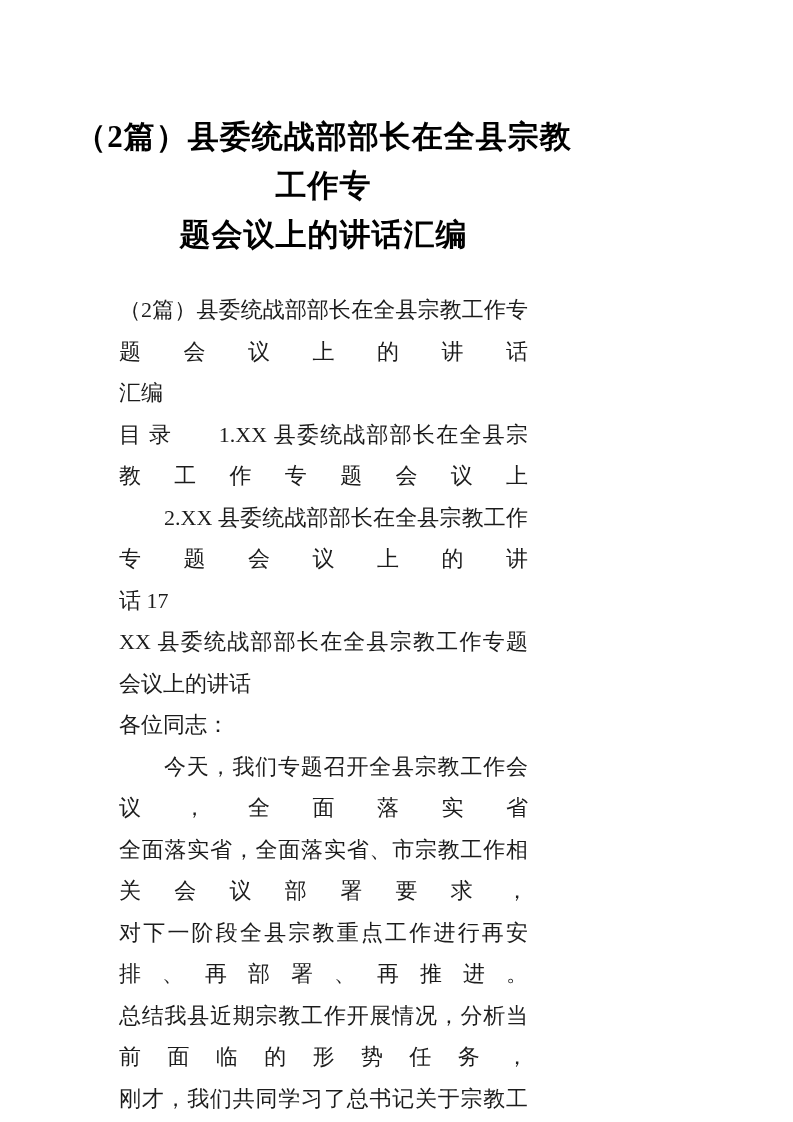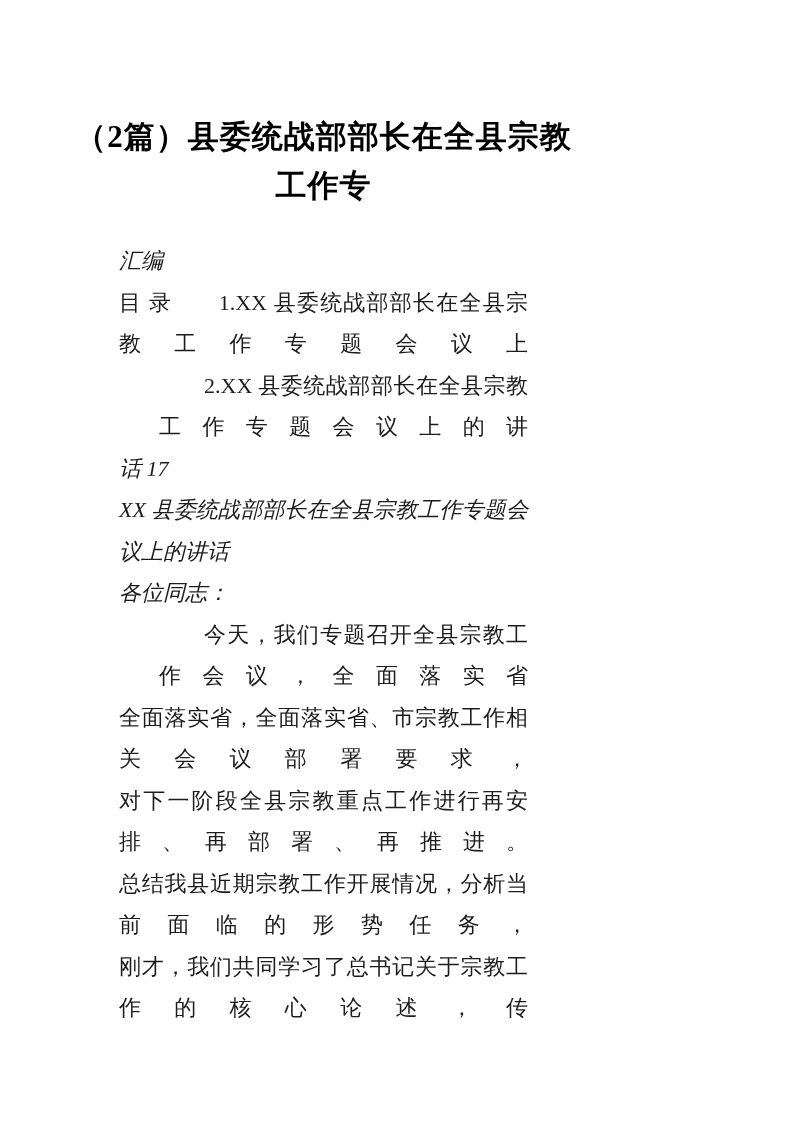--- a/index.html
+++ b/index.html
@@ -36,36 +36,36 @@
   }
   .paragraph {
     margin: 0;
   }
   .line {
     text-align: justify;
     text-align-last: justify;
   }
   .line.last {
     text-align-last: left;
-    font-style: italic;
   }
   .line.indent {
     text-indent: 45px;
-    margin-left: 40px;
   }
 </style>
 </head>
 <body>
 
 <div class="page">
   <h1 class="doc-title">
     <span class="title-line">（2篇）县委统战部部长在全县宗教工作专</span>
+    <span class="title-line">题会议上的讲话汇编</span>
   </h1>
   <div class="doc-body">
       <div class="paragraph">
+        <div class="line">（2篇）县委统战部部长在全县宗教工作专题会议上的讲话</div>
         <div class="line last">汇编</div>
       </div>
       <div class="paragraph">
         <div class="line">目 录　　1.XX 县委统战部部长在全县宗教工作专题会议上</div>
       </div>
       <div class="paragraph">
         <div class="line indent">2.XX 县委统战部部长在全县宗教工作专题会议上的讲</div>
         <div class="line last">话 17</div>
       </div>
       <div class="paragraph">

